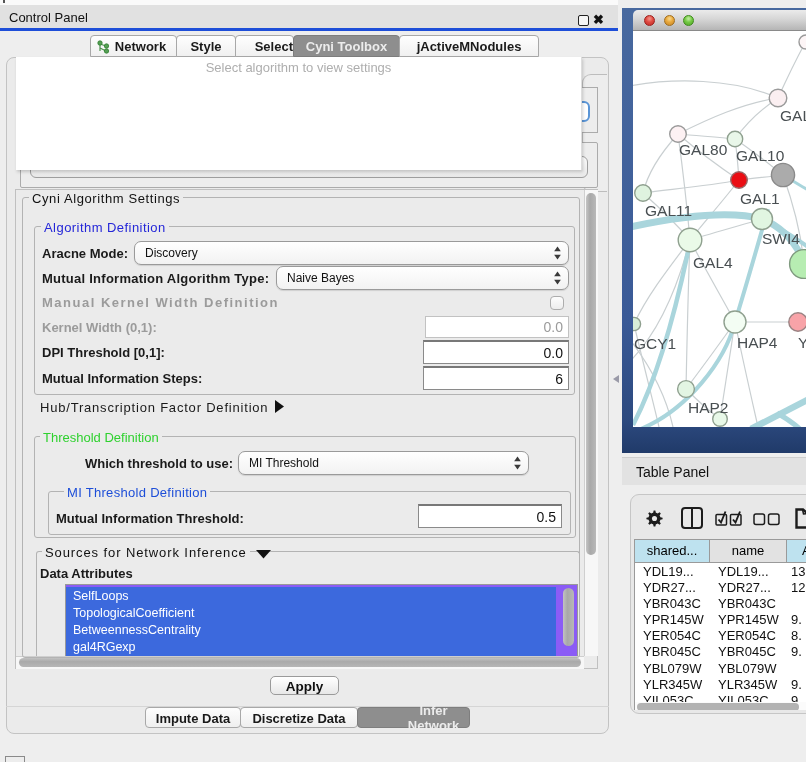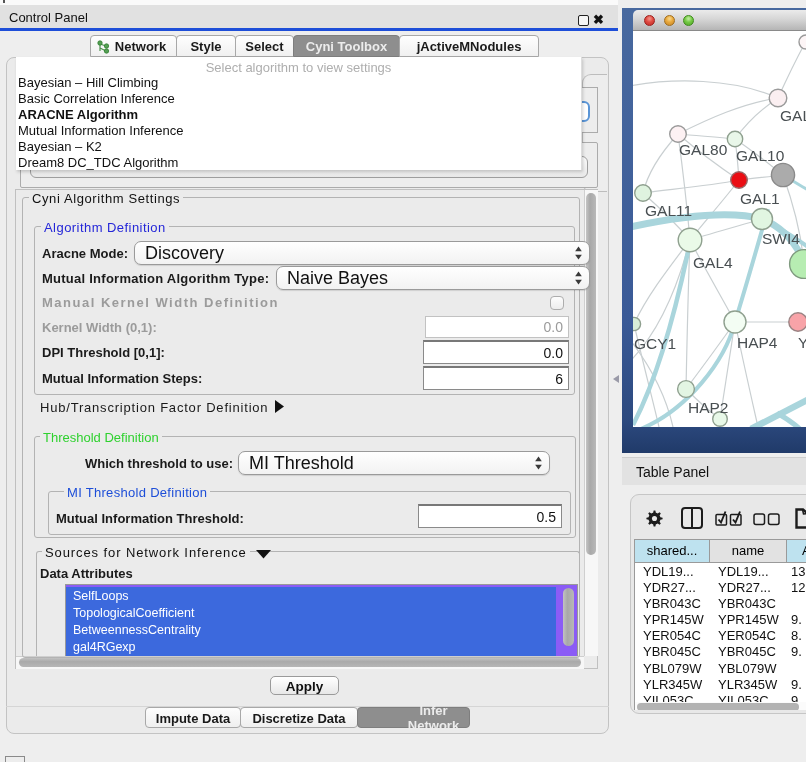--- a/index.html
+++ b/index.html
@@ -2,21 +2,21 @@
 <html><head>
 <meta charset="utf-8">
 <style>
 html,body{margin:0;padding:0;}
 body{font-family:"Liberation Sans",sans-serif;background:#eeeeee;}
 #page{position:relative;width:806px;height:762px;overflow:hidden;background:#eeeeee;}
 .abs{position:absolute;}
 .lbl{font-size:13px;color:#1a1a1a;white-space:nowrap;}
 .bold{font-weight:bold;}
 .dis{color:#9b9b9b;}
-.combo{position:absolute;background:linear-gradient(#ffffff,#f2f2f2);border:1px solid #9a9a9a;border-radius:7px;font-size:18px;color:#111;box-shadow:0 1px 1px rgba(0,0,0,0.12);padding-left:21px;}
+.combo{position:absolute;background:linear-gradient(#ffffff,#f2f2f2);border:1px solid #9a9a9a;border-radius:7px;font-size:12px;color:#111;box-shadow:0 1px 1px rgba(0,0,0,0.12);}
 .combo .ctext{position:absolute;left:10px;top:50%;transform:translateY(-50%);}
 .stepper{position:absolute;right:6px;top:50%;transform:translateY(-50%);width:9px;height:14px;}
 .tfield{position:absolute;background:#fff;font-size:14px;color:#111;text-align:right;}
 .tfield span{position:absolute;right:5px;top:50%;transform:translateY(-50%);}
 .gbox{position:absolute;border:1px solid #b3b3b3;border-radius:3px;}
 .glab{position:absolute;background:#ebebeb;padding:0 3px;font-size:13px;white-space:nowrap;}
 .tab{position:absolute;height:22px;background:linear-gradient(#fefefe,#f0f0f0);border:1px solid #a8a8a8;border-radius:4px 4px 0 0;box-sizing:border-box;font-size:13px;font-weight:bold;color:#1a1a1a;text-align:center;}
 .tab .tt{position:absolute;left:0;right:0;top:50%;transform:translateY(-50%);}
 .tabsel{background:#8e8e8e;color:#ececec;border-color:#7e7e7e;}
 .btab{position:absolute;height:21px;background:linear-gradient(#fdfdfd,#efefef);border:1px solid #a8a8a8;border-radius:4px;box-sizing:border-box;font-size:13px;font-weight:bold;color:#1a1a1a;text-align:center;}
@@ -42,21 +42,21 @@
     <path d="M3 3 L3 11 M3 4 L9 6 M3 8 L9 11" stroke="#4d8f4d" stroke-width="1.2" fill="none"></path>
     <circle cx="3" cy="3" r="2.2" fill="#55a055" stroke="#2e7d2e" stroke-width="0.8"></circle>
     <circle cx="9.5" cy="6" r="2.2" fill="#55a055" stroke="#2e7d2e" stroke-width="0.8"></circle>
     <circle cx="9.5" cy="11" r="2.2" fill="#55a055" stroke="#2e7d2e" stroke-width="0.8"></circle>
   </svg>
   <div class="tt" style="padding-left:14px;">Network</div>
 </div>
 <div class="tab" style="left:176px;top:35px;width:60px;">
       <div class="tt">Style</div>
     </div>
-<div class="tab" style="left:235px;top:35px;width:59px;">
+<div class="tab" style="left:235px;top:35px;width:59px;text-align:right;">
       <div class="tt">Select</div>
     </div>
 <div class="tab tabsel" style="left:293px;top:35px;width:107px;">
       <div class="tt">Cyni Toolbox</div>
     </div>
 <div class="tab" style="left:399px;top:35px;width:140px;">
       <div class="tt">jActiveMNodules</div>
     </div>
 
 <div class="abs" style="left:582px;top:74px;width:24px;height:116px;border:1px solid #bdbdbd;border-radius:9px 0 0 9px;border-right:none;background:#ededed;"></div>
@@ -138,21 +138,20 @@
     </svg>
 <div class="lbl bold abs" style="left:40px;top:566px;">Data Attributes</div>
 <div class="abs" style="left:65px;top:584px;width:513px;height:72px;background:#8b5cf6;border:1px solid #999;border-bottom:none;box-sizing:border-box;overflow:hidden;">
   <div class="abs" style="left:0;top:2px;width:490px;height:70px;background:#3c69dd;"></div>
   <div class="abs" style="left:7px;top:3px;font-size:12.5px;color:#fff;line-height:17px;">SelfLoops<br>TopologicalCoefficient<br>BetweennessCentrality<br>gal4RGexp</div>
   <div class="abs" style="left:497px;top:3px;width:11px;height:58px;background:linear-gradient(90deg,#c2c2c2,#a8a8a8 40%,#b8b8b8);border-radius:6px;"></div>
 </div>
 
 <div class="abs" style="left:16px;top:57px;width:565px;height:113px;background:#fff;box-shadow:1px 2px 3px rgba(0,0,0,0.18);border-right:1px solid #ddd;">
   <div class="abs" style="left:0;right:0;top:3px;text-align:center;font-size:13px;color:#aeaeae;">Select algorithm to view settings</div>
-  <div class="abs" style="left:2px;top:18px;font-size:13px;color:#111;line-height:16px;">Bayesian – Hill Climbing<br>Basic Correlation Inference<br><span style="font-weight:bold;">ARACNE Algorithm</span><br>Mutual Information Inference<br>Bayesian – K2<br>Dream8 DC_TDC Algorithm</div>
 </div>
 
 <div class="abs" style="left:270px;top:676px;width:69px;height:19px;background:linear-gradient(#ffffff,#e7e7e7);border:1px solid #9a9a9a;border-radius:5px;box-sizing:border-box;text-align:center;">
   <div class="abs" style="left:0;right:0;top:50%;transform:translateY(-50%);font-size:13.5px;font-weight:bold;color:#111;">Apply</div>
 </div>
 <div class="abs" style="left:6px;top:706px;width:603px;height:1px;background:#d5d5d5;"></div>
 <div class="btab" style="left:145px;top:707px;width:96px;">
       <div class="tt" style="position:absolute;left:0;right:0;top:50%;transform:translateY(-50%);">Impute Data</div>
     </div>
 <div class="btab" style="left:240px;top:707px;width:118px;">

